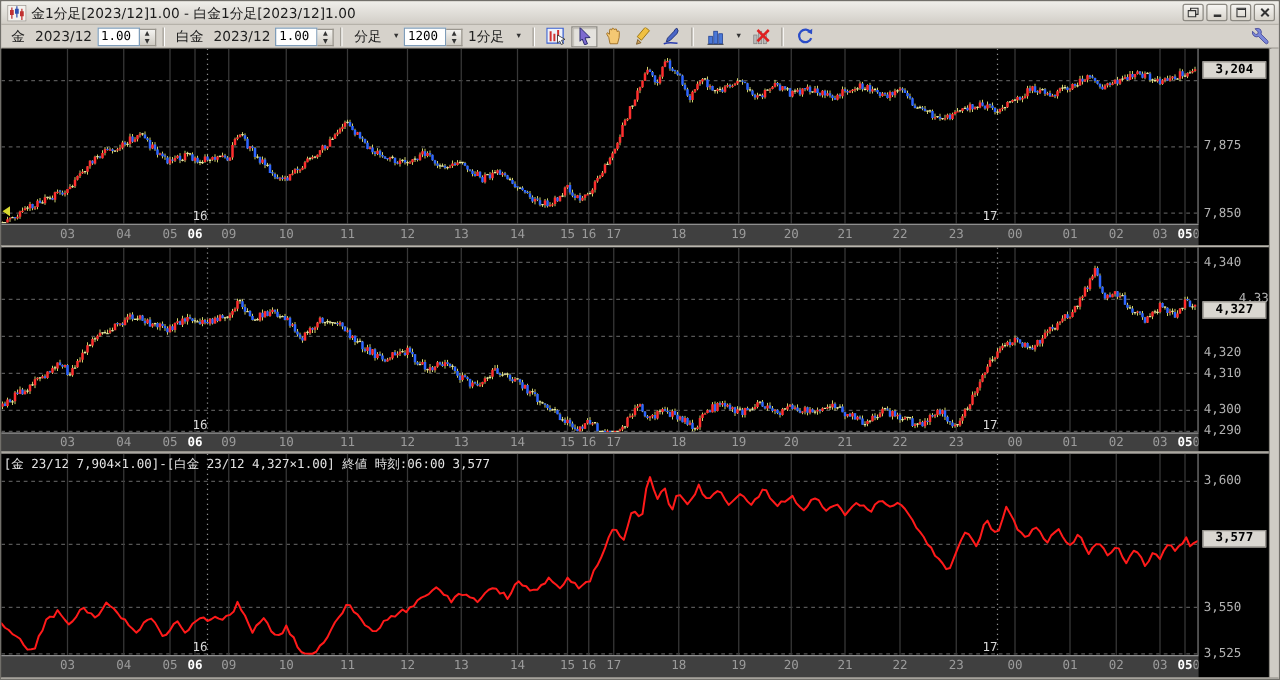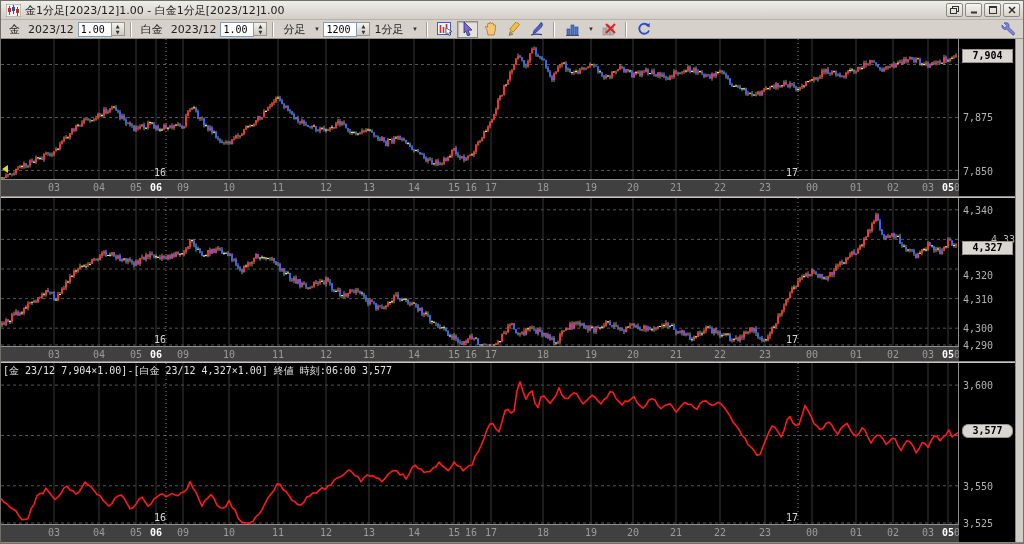--- a/index.html
+++ b/index.html
@@ -15,21 +15,21 @@
   .winbtns{display:flex;gap:2px;}
   .wbtn{width:17px;height:14px;background:linear-gradient(#f6f5f2,#d8d4cc);
     border:1px solid #8d8a83;border-radius:2px;display:flex;align-items:center;
     justify-content:center;padding:0;}
   .wbtn svg{display:block;}
   
   #toolbar{position:absolute;left:0;top:19px;width:100%;height:19px;background:#d6d2cb;
     display:flex;align-items:center;font-size:11px;color:#222;padding:0 4px;
     border-bottom:1px solid #9a968e;}
   .tlabel{margin:0 4px;white-space:nowrap;}
-  .spin{display:flex;align-items:flex-start;height:15px;}
+  .spin{display:flex;align-items:flex-end;height:15px;}
   .spin input{width:34px;height:15px;border:1px solid #7f9db9;font:10px "DejaVu Sans Mono",monospace;
     padding:0 2px;background:#fff;color:#000;}
   .spinbtns{display:flex;flex-direction:column;width:13px;border:1px solid #9a968e;border-left:none;background:linear-gradient(#f4f3f0,#cfcbc3);}
   .spinbtns span{flex:1;font-size:5px;line-height:6px;text-align:center;color:#333;}
   .sep{width:2px;height:15px;margin:0 5px;border-left:1px solid #a39f97;border-right:1px solid #fff;}
   .ddbtn{width:13px;height:15px;border:1px solid transparent;background:transparent;
     font-size:6px;color:#333;padding:0;margin-left:1px;}
   .tbtn{width:21px;height:17px;border:1px solid transparent;background:transparent;
     display:flex;align-items:center;justify-content:center;margin:0 1px;padding:0;}
   .tbtn.pressed{border:1px solid #8d8a83;background:#e4e2dd;box-shadow:inset 1px 1px 1px #b9b5ad;}
@@ -270,21 +270,21 @@
         <span style="left: 801px;">00</span>
         <span style="left: 845px;">01</span>
         <span style="left: 882px;">02</span>
         <span style="left: 917px;">03</span>
         <span class="bold" style="left: 937px;">05</span>
         <span style="left: 949px;">06</span>
       </div>
     <div class="paxis" id="paxis0" style="left:958px;top:0;width:56px;height:159px;">
         <span class="plabel" style="top: 78px;">7,875</span>
         <span class="plabel" style="top: 132px;">7,850</span>
-        <div class="cur" style="top: 17px;">7,904</div>
+        <div class="cur" style="top: 17px;">3,204</div>
       </div>
   </div>
   <div class="pdivider" style="top:195px;"></div>
 
   <div class="panel" style="top:197px;height:165px;">
     <div class="plot" style="width:958px;height:148px;">
       <svg id="chart1" width="957" height="148">
           <line x1="0" y1="11.8" x2="957" y2="11.8" stroke="#565656" stroke-width="1" stroke-dasharray="3,3"></line>
           <line x1="0" y1="41.4" x2="957" y2="41.4" stroke="#565656" stroke-width="1" stroke-dasharray="3,3"></line>
           <line x1="0" y1="71.0" x2="957" y2="71.0" stroke="#565656" stroke-width="1" stroke-dasharray="3,3"></line>
@@ -349,21 +349,21 @@
         <span style="left: 801px;">00</span>
         <span style="left: 845px;">01</span>
         <span style="left: 882px;">02</span>
         <span style="left: 917px;">03</span>
         <span class="bold" style="left: 937px;">05</span>
         <span style="left: 949px;">06</span>
       </div>
     <div class="paxis" id="paxis1" style="left:958px;top:0;width:56px;height:165px;">
         <span class="plabel" style="top: 12px;">4,340</span>
         <span class="plabel" style="top: 41px; margin-left: 28px;">4,330</span>
-        <span class="plabel" style="top: 77px;">4,320</span>
+        <span class="plabel" style="top: 84px;">4,320</span>
         <span class="plabel" style="top: 101px;">4,310</span>
         <span class="plabel" style="top: 130px;">4,300</span>
         <span class="plabel" style="top: 147px;">4,290</span>
         <div class="cur" style="top: 50px;">4,327</div>
       </div>
   </div>
   <div class="pdivider" style="top:360px;"></div>
 
   <div class="panel" style="top:362px;height:179px;">
     <div class="plot" style="width:958px;height:161px;">
@@ -429,18 +429,18 @@
         <span style="left: 845px;">01</span>
         <span style="left: 882px;">02</span>
         <span style="left: 917px;">03</span>
         <span class="bold" style="left: 937px;">05</span>
         <span style="left: 949px;">06</span>
       </div>
     <div class="paxis" id="paxis2" style="left:958px;top:0;width:56px;height:179px;">
         <span class="plabel" style="top: 22px;">3,600</span>
         <span class="plabel" style="top: 123px;">3,550</span>
         <span class="plabel" style="top: 160px;">3,525</span>
-        <div class="cur" style="top: 68px; border-radius: 6px;">3,577</div>
+        <div class="cur" style="top: 68px;">3,577</div>
       </div>
   </div>
   <div id="bottomframe"></div>
 
 </div>
 
 </body></html>

